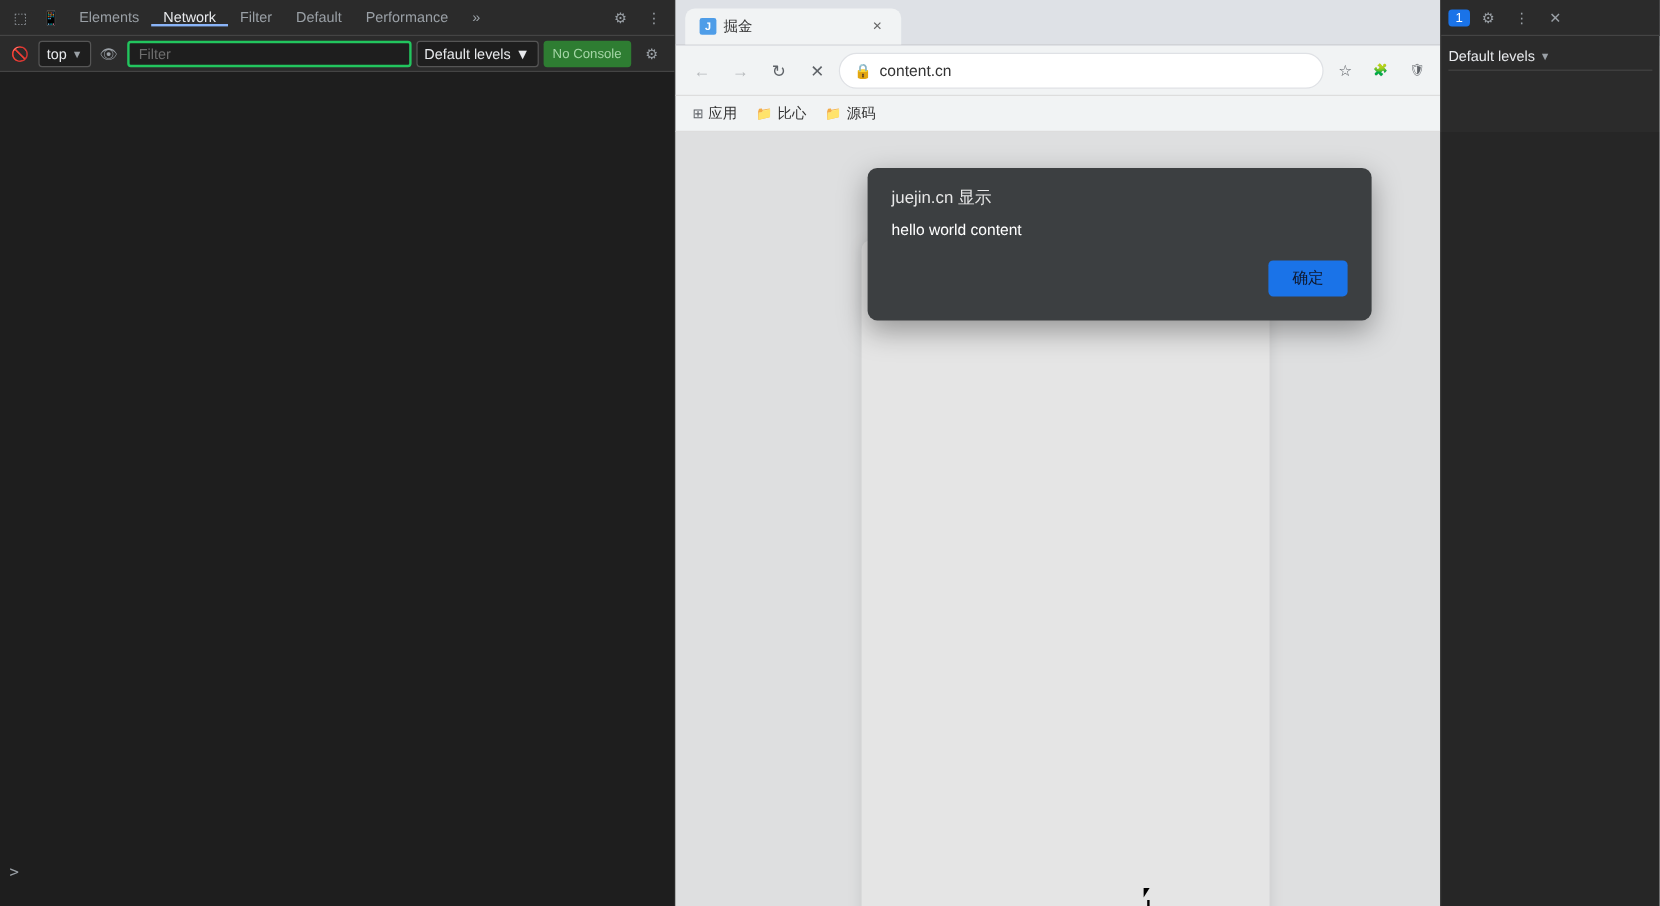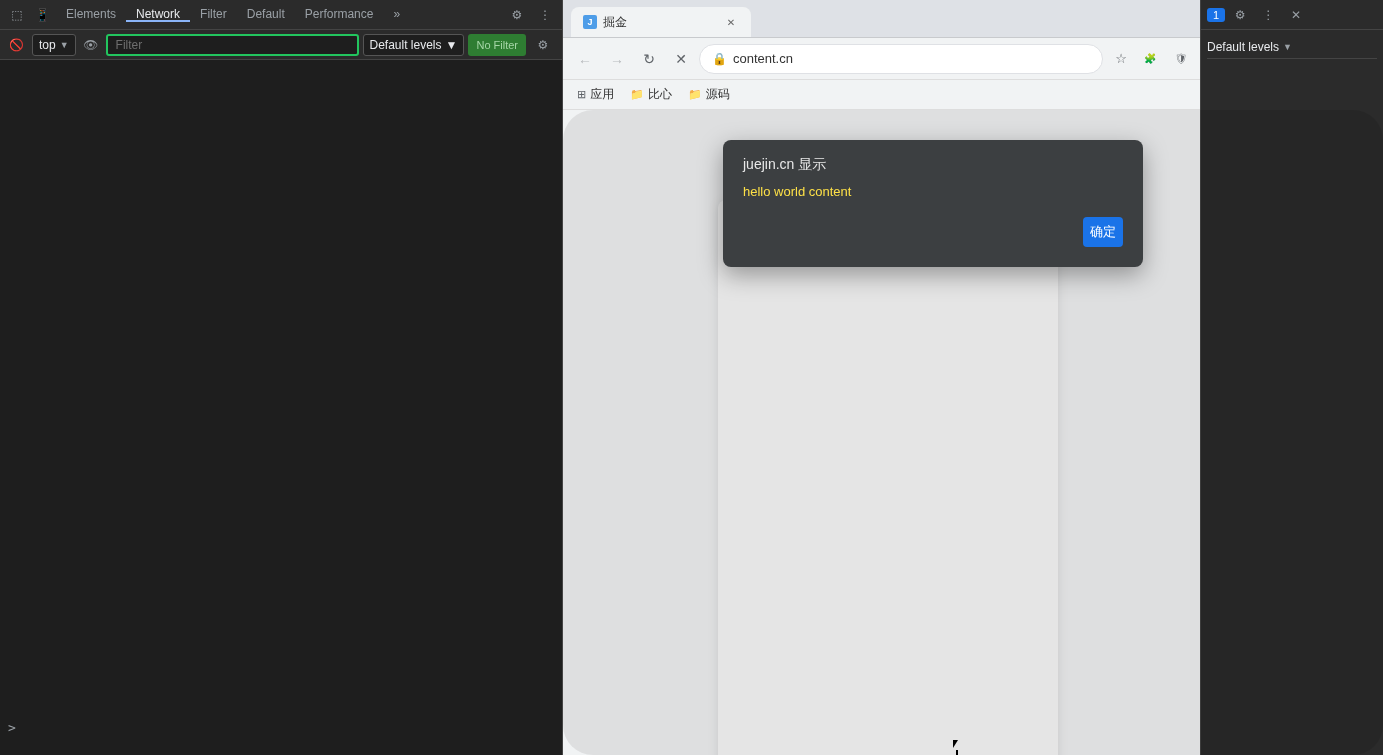--- a/index.html
+++ b/index.html
@@ -150,21 +150,20 @@
       cursor: pointer;
     }
     .folder-icon { color: #5f6368; font-size: 11px; }
 
     
     .page-area {
       flex: 1;
       background: #f8f9fa;
       position: relative;
       overflow: hidden;
-      border-radius: 30px;
     }
 
     
     .alert-overlay {
       position: absolute;
       top: 0; left: 0; right: 0; bottom: 0;
       background: rgba(0,0,0,0.1);
       z-index: 10;
     }
     .alert-dialog {
@@ -180,33 +179,33 @@
       color: #e0e0e0;
     }
     .alert-title {
       font-size: 14px;
       font-weight: 500;
       color: #e8e8e8;
       margin-bottom: 10px;
     }
     .alert-message {
       font-size: 13px;
-      color: #fde047;
+      color: #ffffff;
       margin-bottom: 18px;
     }
     .alert-footer {
       display: flex;
       justify-content: flex-end;
     }
     .alert-ok-btn {
       background: #1a73e8;
-      color: #ffffff;
+      color: #0f172a;
       border: none;
       border-radius: 4px;
-      padding: 6px 7px;
+      padding: 6px 20px;
       font-size: 13px;
       cursor: pointer;
       font-weight: 500;
     }
 
     
     .page-card {
       position: absolute;
       top: 90px;
       left: 155px;
@@ -461,21 +460,21 @@
 
     <button class="dt-toolbar-btn" title="Live expressions">👁</button>
 
     <input class="filter-input" type="text" placeholder="Filter" style="">
 
     <div class="log-level-selector">
       <span>Default levels</span>
       <span class="chevron">▼</span>
     </div>
 
-    <div class="issues-badge">No Filter</div>
+    <div class="issues-badge">No Console</div>
 
     <div class="dt-icon-btn">⚙</div>
   </div>
 
   <div class="devtools-content">
     <span class="console-prompt">&gt;</span>
   </div>
 </div>
 
 <div class="browser-window">

